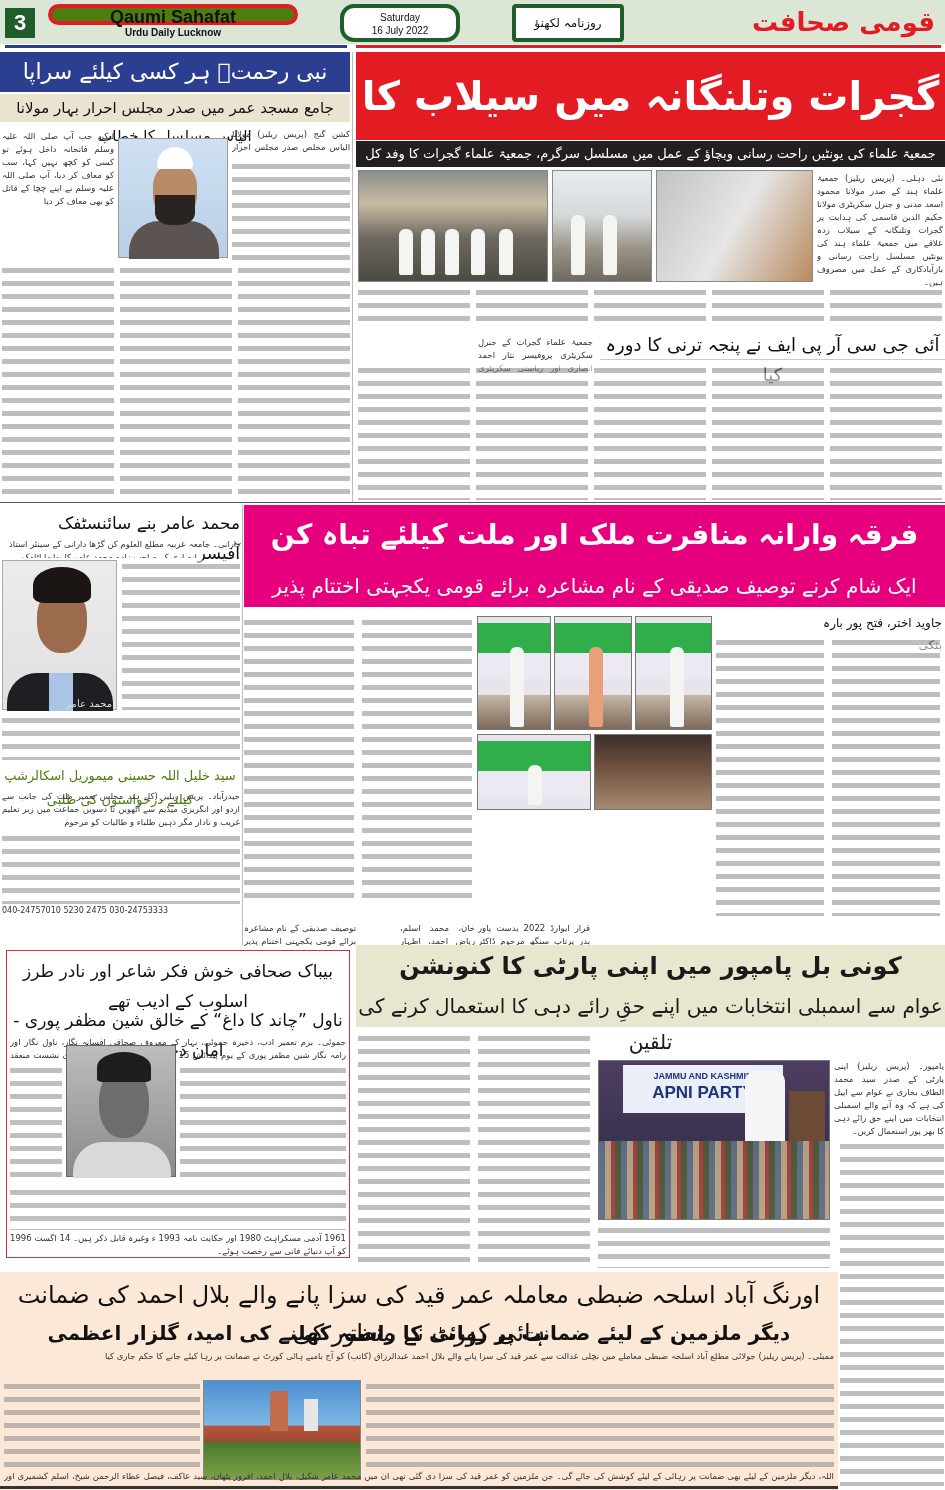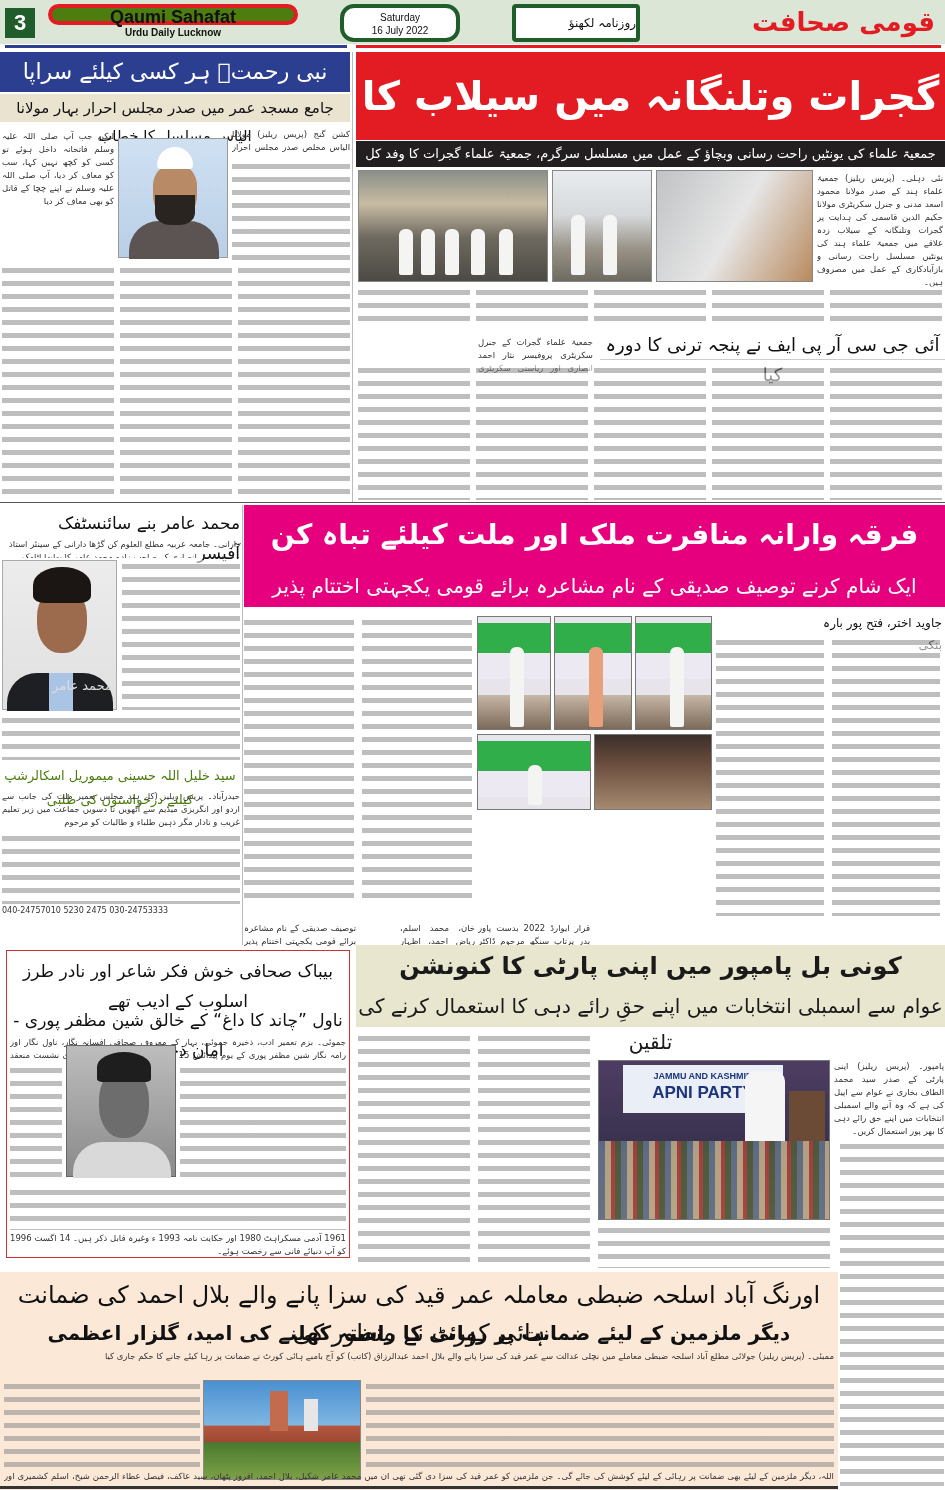--- a/index.html
+++ b/index.html
@@ -8,21 +8,21 @@
   .urdu { direction: rtl; font-family: "DejaVu Sans", sans-serif; }
   .abs { position: absolute; }
 
   
   .masthead { left: 0; top: 0; width: 945px; height: 44px; background: #dbe6d6; }
   .pgno { left: 5px; top: 8px; width: 30px; height: 30px; background: #1f5e2a; color: #fff; font: bold 22px "Liberation Sans", sans-serif; text-align: center; line-height: 30px; }
   .brand-en { left: 48px; top: 4px; width: 250px; height: 21px; background: #4d7c0f; border: 4px solid #e31b23; border-radius: 16px; text-align: center; }
   .brand-en .t1 { font: bold 18px "Liberation Sans", sans-serif; color: #111; line-height: 19px; }
   .brand-en .t2 { font: bold 10px "Liberation Sans", sans-serif; color: #111; }
   .datebox { left: 340px; top: 4px; width: 120px; height: 38px; background: #fff; border: 4px solid #1f5e2a; border-radius: 14px; text-align: center; font: 10px "Liberation Sans", sans-serif; color: #111; padding-top: 3px; line-height: 13px; }
-  .dailybox { left: 512px; top: 4px; width: 128px; height: 38px; background: #fff; border: 4px solid #1f5e2a; border-radius: 4px; font-size: 12px; color: #111; line-height: 30px; }
+  .dailybox { left: 512px; top: 4px; width: 112px; height: 38px; background: #fff; border: 4px solid #1f5e2a; border-radius: 4px; text-align: center; font-size: 12px; color: #111; line-height: 30px; }
   .brand-ur { right: 10px; top: 4px; width: 200px; height: 36px; color: #e31b23; font: bold 26px "DejaVu Sans", sans-serif; text-align: right; line-height: 36px; }
   .rule-blue { left: 5px; top: 45px; width: 342px; height: 3px; background: #2c3e8f; }
   .rule-red { left: 356px; top: 45px; width: 585px; height: 3px; background: #e31b23; }
 
   
   .tl-head { left: 0; top: 52px; width: 350px; height: 40px; background: #2c3e8f; color: #fff; font-size: 22px; text-align: center; line-height: 40px; }
   .tl-sub { left: 0; top: 94px; width: 350px; height: 28px; background: #e9e3cf; color: #111; font-size: 15px; text-align: center; line-height: 28px; }
   .photo-cleric { left: 118px; top: 138px; width: 110px; height: 120px; background: linear-gradient(#cfe0f2, #b9cfe6); border: 1px solid #999; }
   .photo-cleric .cap { position:absolute; left:38px; top:8px; width:36px; height:22px; background:#fff; border-radius:18px 18px 4px 4px; }
   .photo-cleric .face { position:absolute; left:34px; top:26px; width:44px; height:52px; background:#b98a66; border-radius: 40%; }
@@ -49,21 +49,21 @@
   
   .mag-head { left: 244px; top: 505px; width: 701px; height: 60px; background: #e6007e; color: #fff; font: bold 28px "DejaVu Sans", sans-serif; text-align: center; line-height: 60px; }
   .mag-sub { left: 244px; top: 565px; width: 701px; height: 42px; background: #e6007e; color: #fff; font-size: 20px; text-align: center; line-height: 42px; }
   .byline { left: 820px; top: 612px; width: 122px; height: 22px; color: #111; font-size: 12px; text-align: right; line-height: 22px; }
   .left-scientist { left: 0; top: 508px; width: 240px; height: 30px; color: #111; font-size: 17px; line-height: 30px; padding-left: 11px; }
   .photo-youth { left: 2px; top: 560px; width: 115px; height: 150px; background: linear-gradient(#ececec, #e0e0e0); border: 1px solid #aaa; }
   .photo-youth .hair { position:absolute; left:30px; top:6px; width:58px; height:36px; background:#1b1513; border-radius: 50% 50% 20% 20%; }
   .photo-youth .face { position:absolute; left:34px; top:26px; width:50px; height:66px; background:#9c6a4c; border-radius: 45%; }
   .photo-youth .suit { position:absolute; left:4px; top:112px; width:106px; height:38px; background:#1e1f22; border-radius: 30px 30px 0 0; }
   .photo-youth .shirt { position:absolute; left:46px; top:112px; width:24px; height:38px; background:#a9c4e4; }
-  .photo-youth .lbl { position:absolute; right:4px; bottom:16px; font-size:13px; color:#ddd;margin-left:39px; }
+  .photo-youth .lbl { position:absolute; right:4px; bottom:0; font-size:10px; color:#ddd;margin-left:39px; }
   .scholar-head { left: 0; top: 764px; width: 240px; height: 24px; color: #4d7c0f; font-size: 13px; text-align: center; line-height: 24px; }
 
   
   .mush { left: 477px; top: 616px; width: 235px; height: 194px; }
   .mph { position:absolute; border: 1px solid #777; overflow:hidden; }
   .mph .banner { position:absolute; left:0; top:6px; width:100%; height:30px; background:#2fae4a; }
   .mph .banner2 { position:absolute; left:0; top:36px; width:100%; height:26px; background:#ece9f2; }
   .mph .crowd { position:absolute; left:0; bottom:0; width:100%; height:34px; background: linear-gradient(#c7b7a6, #7c6a5a); }
   .mph .spk { position:absolute; left:45%; top:30px; width:14px; height:80px; background:#f4f4f2; border-radius: 6px 6px 2px 2px; }
   .mph-dark { background: linear-gradient(#3b2f2a, #6b4e3e 40%, #a58a70 100%); }

